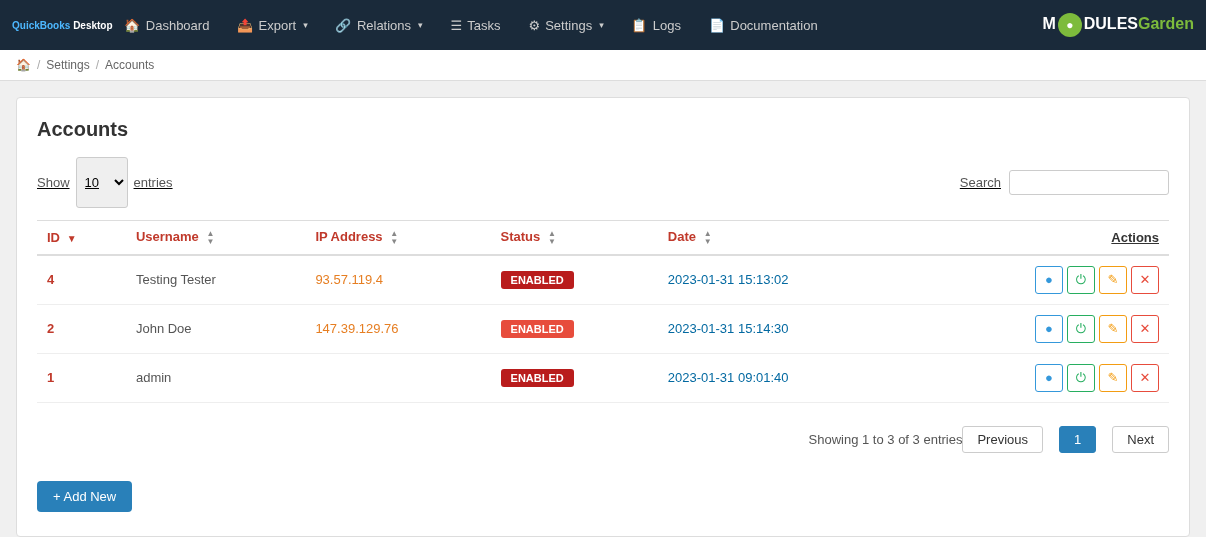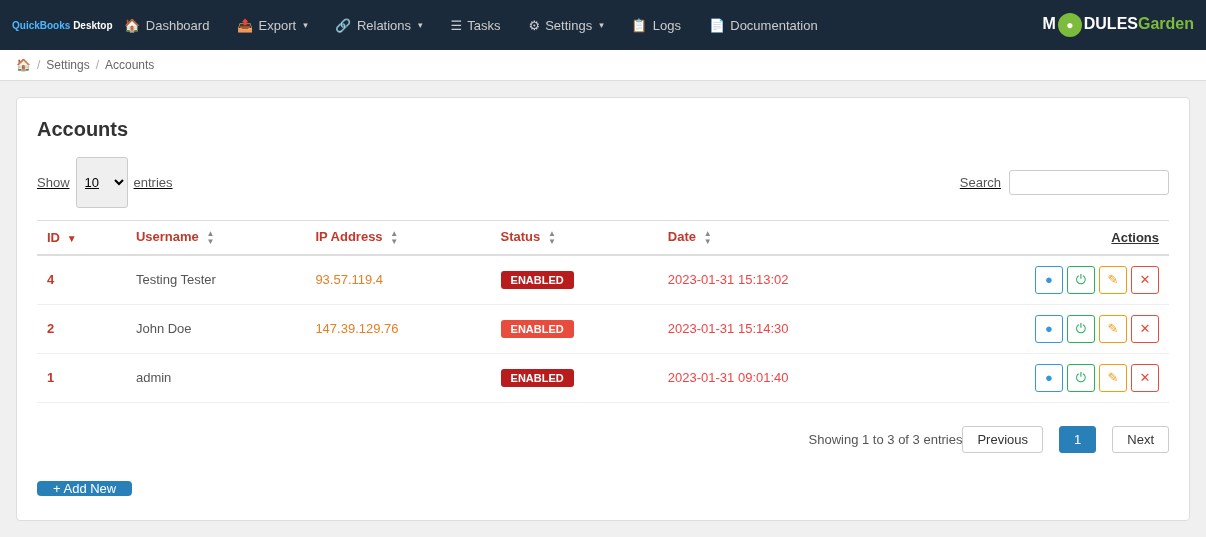--- a/index.html
+++ b/index.html
@@ -165,21 +165,21 @@
     }
     tbody tr {
       border-bottom: 1px solid #eee;
     }
     tbody td {
       padding: 10px 10px;
       vertical-align: middle;
     }
     .id-cell { color: #c0392b; font-weight: bold; }
     .ip-cell { color: #e67e22; }
-    .date-cell { color: #ef4444; }
+    .date-cell { color: #0369a1; }
     .username-cell { color: #555; }
 
     
     .badge {
       display: inline-block;
       padding: 3px 10px;
       border-radius: 3px;
       font-size: 11px;
       font-weight: bold;
       color: #fff;
@@ -238,21 +238,21 @@
     
     .add-new-area {
       margin-top: 16px;
       padding: 12px 0 4px 0;
     }
     .add-new-btn {
       background: #2980b9;
       color: #fff;
       border: none;
       border-radius: 4px;
-      padding: 0 16px;
+      padding: 8px 16px;
       font-size: 13px;
       cursor: pointer;
       display: inline-flex;
       align-items: center;
       gap: 5px;
     }
   </style>
 </head>
 <body>
 

